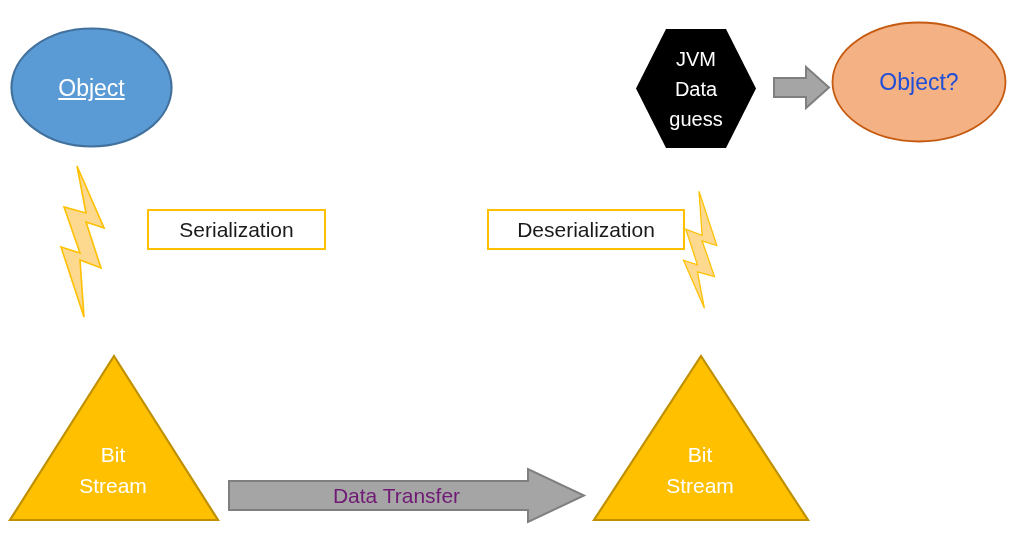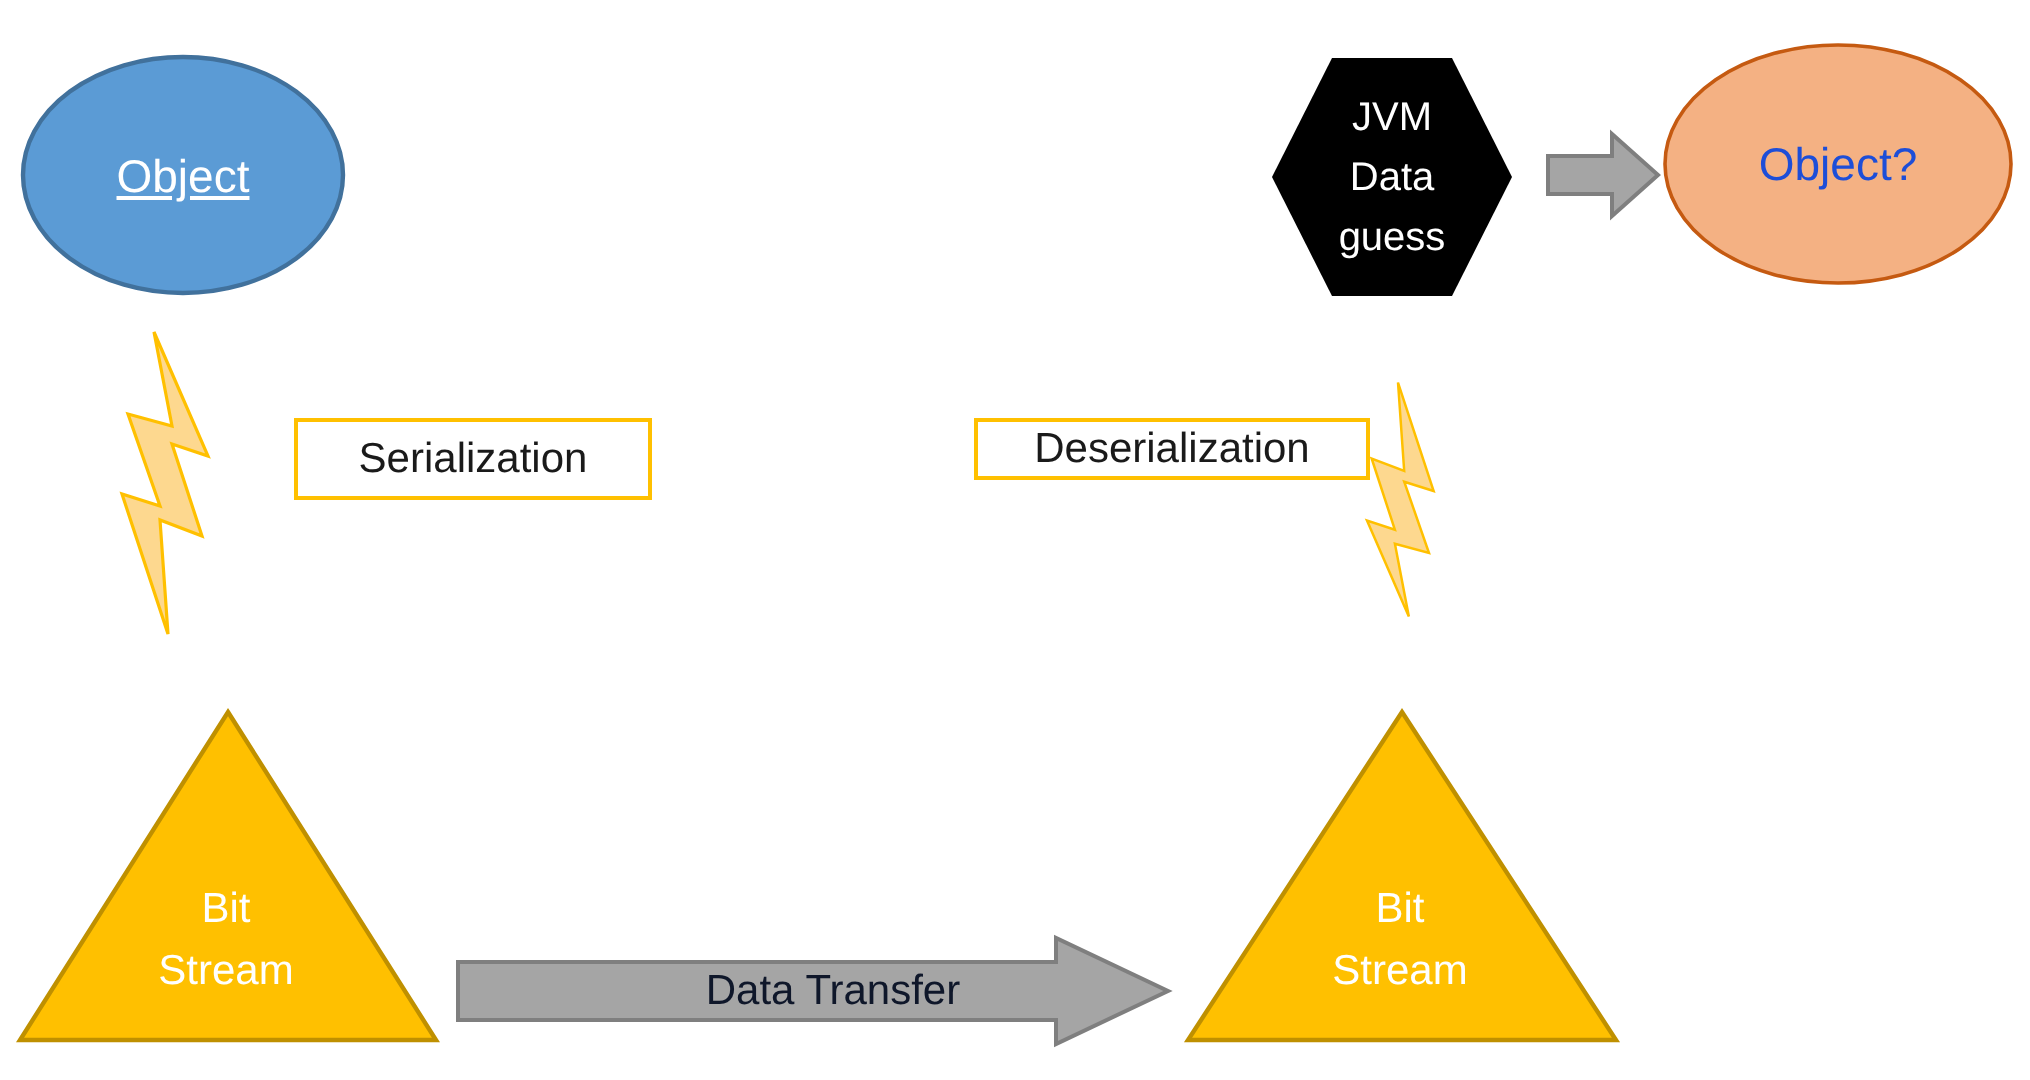--- a/index.html
+++ b/index.html
@@ -55,21 +55,21 @@
     box-sizing: border-box;
     display: flex; align-items: center; justify-content: center; margin-left: 40px;
   }
   #box-serialization .cap,
   #box-deserialization .cap {
     font-size: 21px; color: #1a1a1a; line-height: 24px;
   }
 
   
   #box-deserialization {
-    left: 487px; top: 209px; width: 198px; height: 31px;
+    left: 487px; top: 209px; width: 198px; height: 41px;
     background: #ffffff;
     border: 2px solid #FFC000;
     box-sizing: border-box;
     display: flex; align-items: center; justify-content: center;
   }
 
   
   #node-deserialization-bolt { left: 668px; top: 163px; }
 
   
@@ -85,21 +85,21 @@
   #label-bitstream-right {
     left: 592px; top: 354px; width: 216px; height: 167px;
     color: #ffffff; font-size: 21px; line-height: 31px;
     justify-content: flex-end; padding-bottom: 20px; box-sizing: border-box;
   }
 
   
   #node-data-transfer { left: 228px; top: 468px; }
   #label-data-transfer {
     left: 228px; top: 468px; width: 337px; height: 54px;
-    color: #0f172a; font-size: 21px; line-height: 25px; margin-left: 20px;
+    color: #701a75; font-size: 21px; line-height: 25px;
   }
 
   
   #node-jvm-hexagon { left: 636px; top: 29px; }
   #label-jvm-hexagon {
     left: 636px; top: 29px; width: 120px; height: 119px;
     color: #ffffff; font-size: 20px; line-height: 30px; align-items: center;
   }
 
   

